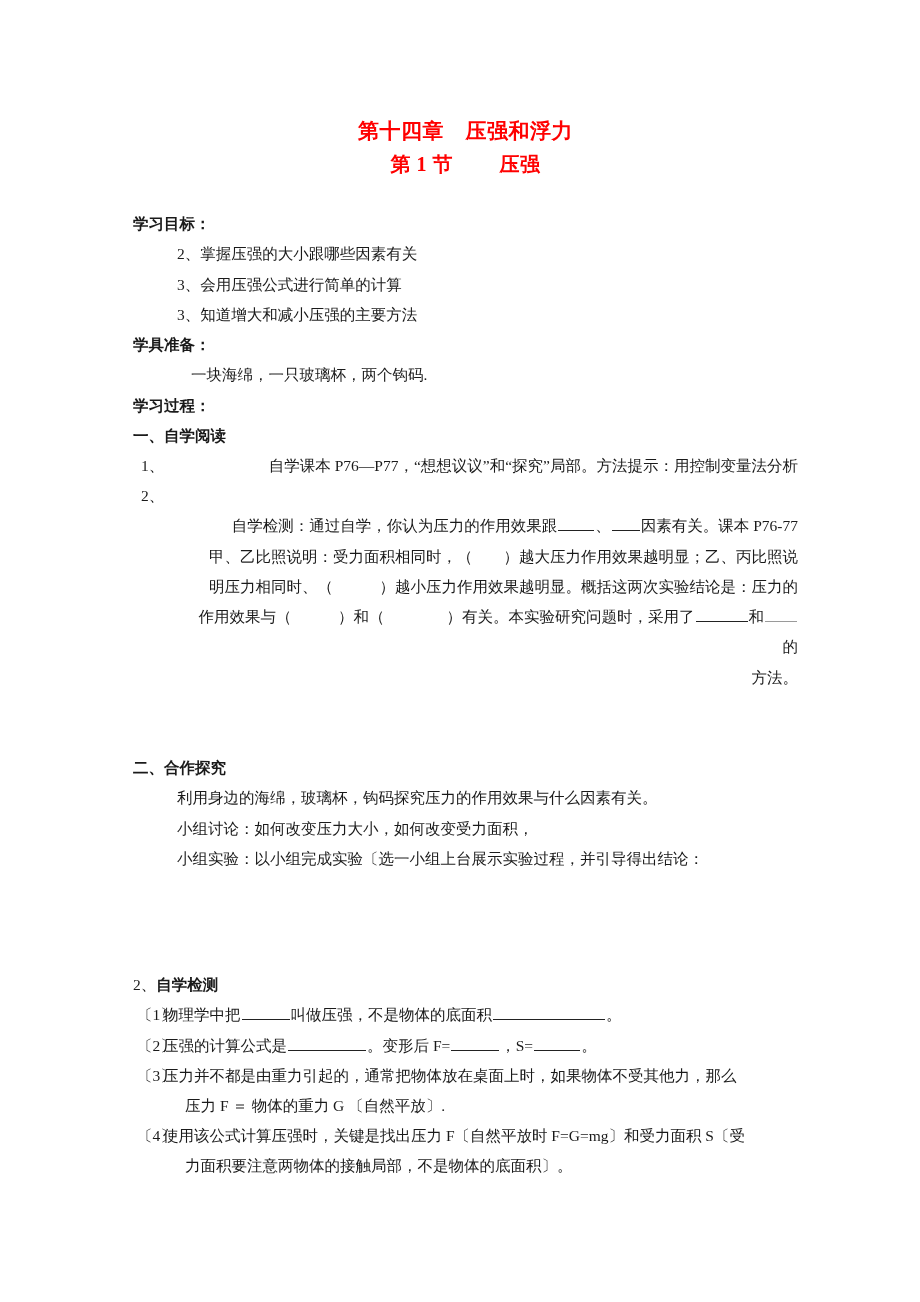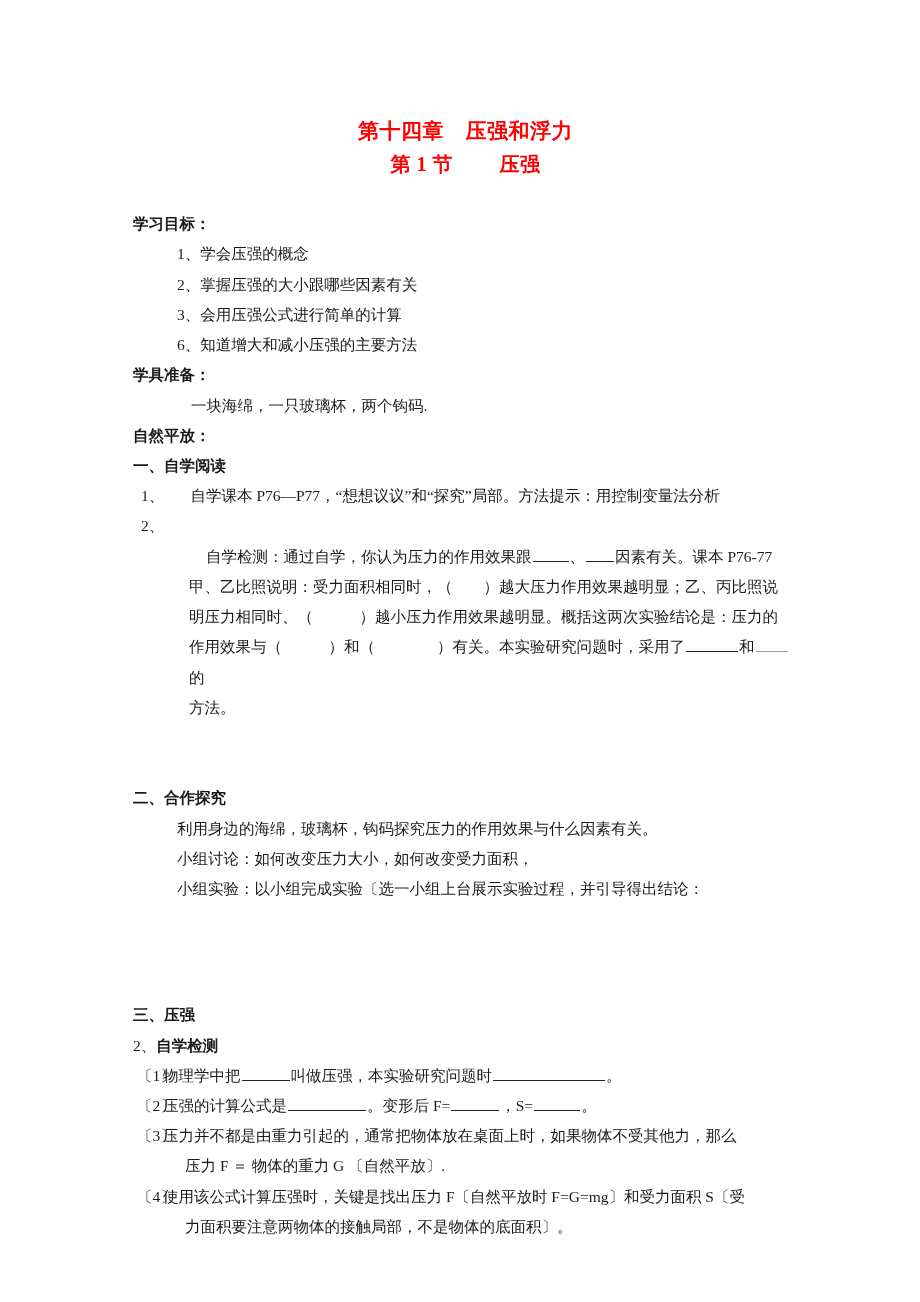--- a/index.html
+++ b/index.html
@@ -73,20 +73,21 @@
   .numrow .num {
     width: 42px;
     flex: 0 0 42px;
     text-align: left;
     padding-left: 8px;
     box-sizing: border-box;
   }
   .numrow .body {
     flex: 1 1 auto;
     white-space: pre-wrap;
+    text-align: right;
   }
   .numrow .body .cont {
     display: block;
     padding-left: 14px;
   }
 
   
   .prow {
     display: flex;
     font-size: 15.5px;
@@ -129,29 +130,28 @@
 <div class="page">
   <div class="content">
 
     <div class="doc-title title-main">第十四章　压强和浮力</div>
     <div class="doc-title title-sub">第 1 节　　 压强</div>
 
     <div class="spacer-sm"></div>
 
     <div style="height:22px"></div>
     <div class="h-bold">学习目标：</div>
-    <div class="para indent-1">1、学会压强的概念</div>
     <div class="para indent-1">2、掌握压强的大小跟哪些因素有关</div>
     <div class="para indent-1">3、会用压强公式进行简单的计算</div>
-    <div class="para indent-1">6、知道增大和减小压强的主要方法</div>
+    <div class="para indent-1">3、知道增大和减小压强的主要方法</div>
 
     <div class="h-bold">学具准备：</div>
     <div class="para indent-2">一块海绵，一只玻璃杯，两个钩码.</div>
 
-    <div class="h-bold">自然平放：</div>
+    <div class="h-bold">学习过程：</div>
 
     <div class="h-bold">一、自学阅读</div>
 
     <div class="numrow">
       <span class="num">1、</span>
       <span class="body"><span>　自学课本 P76—P77，“想想议议”和“探究”局部。方法提示：用控制变量法分析</span></span>
     </div>
 
     <div class="numrow">
       <span class="num">2、</span>
@@ -160,28 +160,27 @@
       </span>
     </div>
 
     <div class="h-bold">二、合作探究</div>
     <div class="para indent-1">利用身边的海绵，玻璃杯，钩码探究压力的作用效果与什么因素有关。</div>
     <div class="para indent-1">小组讨论：如何改变压力大小，如何改变受力面积，</div>
     <div class="para indent-1">小组实验：以小组完成实验〔选一小组上台展示实验过程，并引导得出结论：</div>
 
     <div class="spacer-big"></div>
 
-    <div class="h-bold">三、压强</div>
 
 
     <div class="para"><span>2、</span><b>自学检测</b></div>
 
     <div class="prow">
       <span class="pnum">〔1〕</span>
-      <span class="pbody"><span>物理学中把</span><span class="blank" style="width:48px"></span><span>叫做压强，本实验研究问题时</span><span class="blank" style="width:112px"></span><span>。</span></span>
+      <span class="pbody"><span>物理学中把</span><span class="blank" style="width:48px"></span><span>叫做压强，不是物体的底面积</span><span class="blank" style="width:112px"></span><span>。</span></span>
     </div>
 
     <div class="prow">
       <span class="pnum">〔2〕</span>
       <span class="pbody"><span>压强的计算公式是</span><span class="blank" style="width:78px"></span><span>。变形后 F=</span><span class="blank" style="width:48px"></span><span>，S=</span><span class="blank" style="width:46px"></span><span>。</span></span>
     </div>
 
     <div class="prow">
       <span class="pnum">〔3〕</span>
       <span class="pbody"><span>压力并不都是由重力引起的，通常把物体放在桌面上时，如果物体不受其他力，那么</span><span class="cont">压力 F ＝ 物体的重力 G 〔自然平放〕.</span></span>

